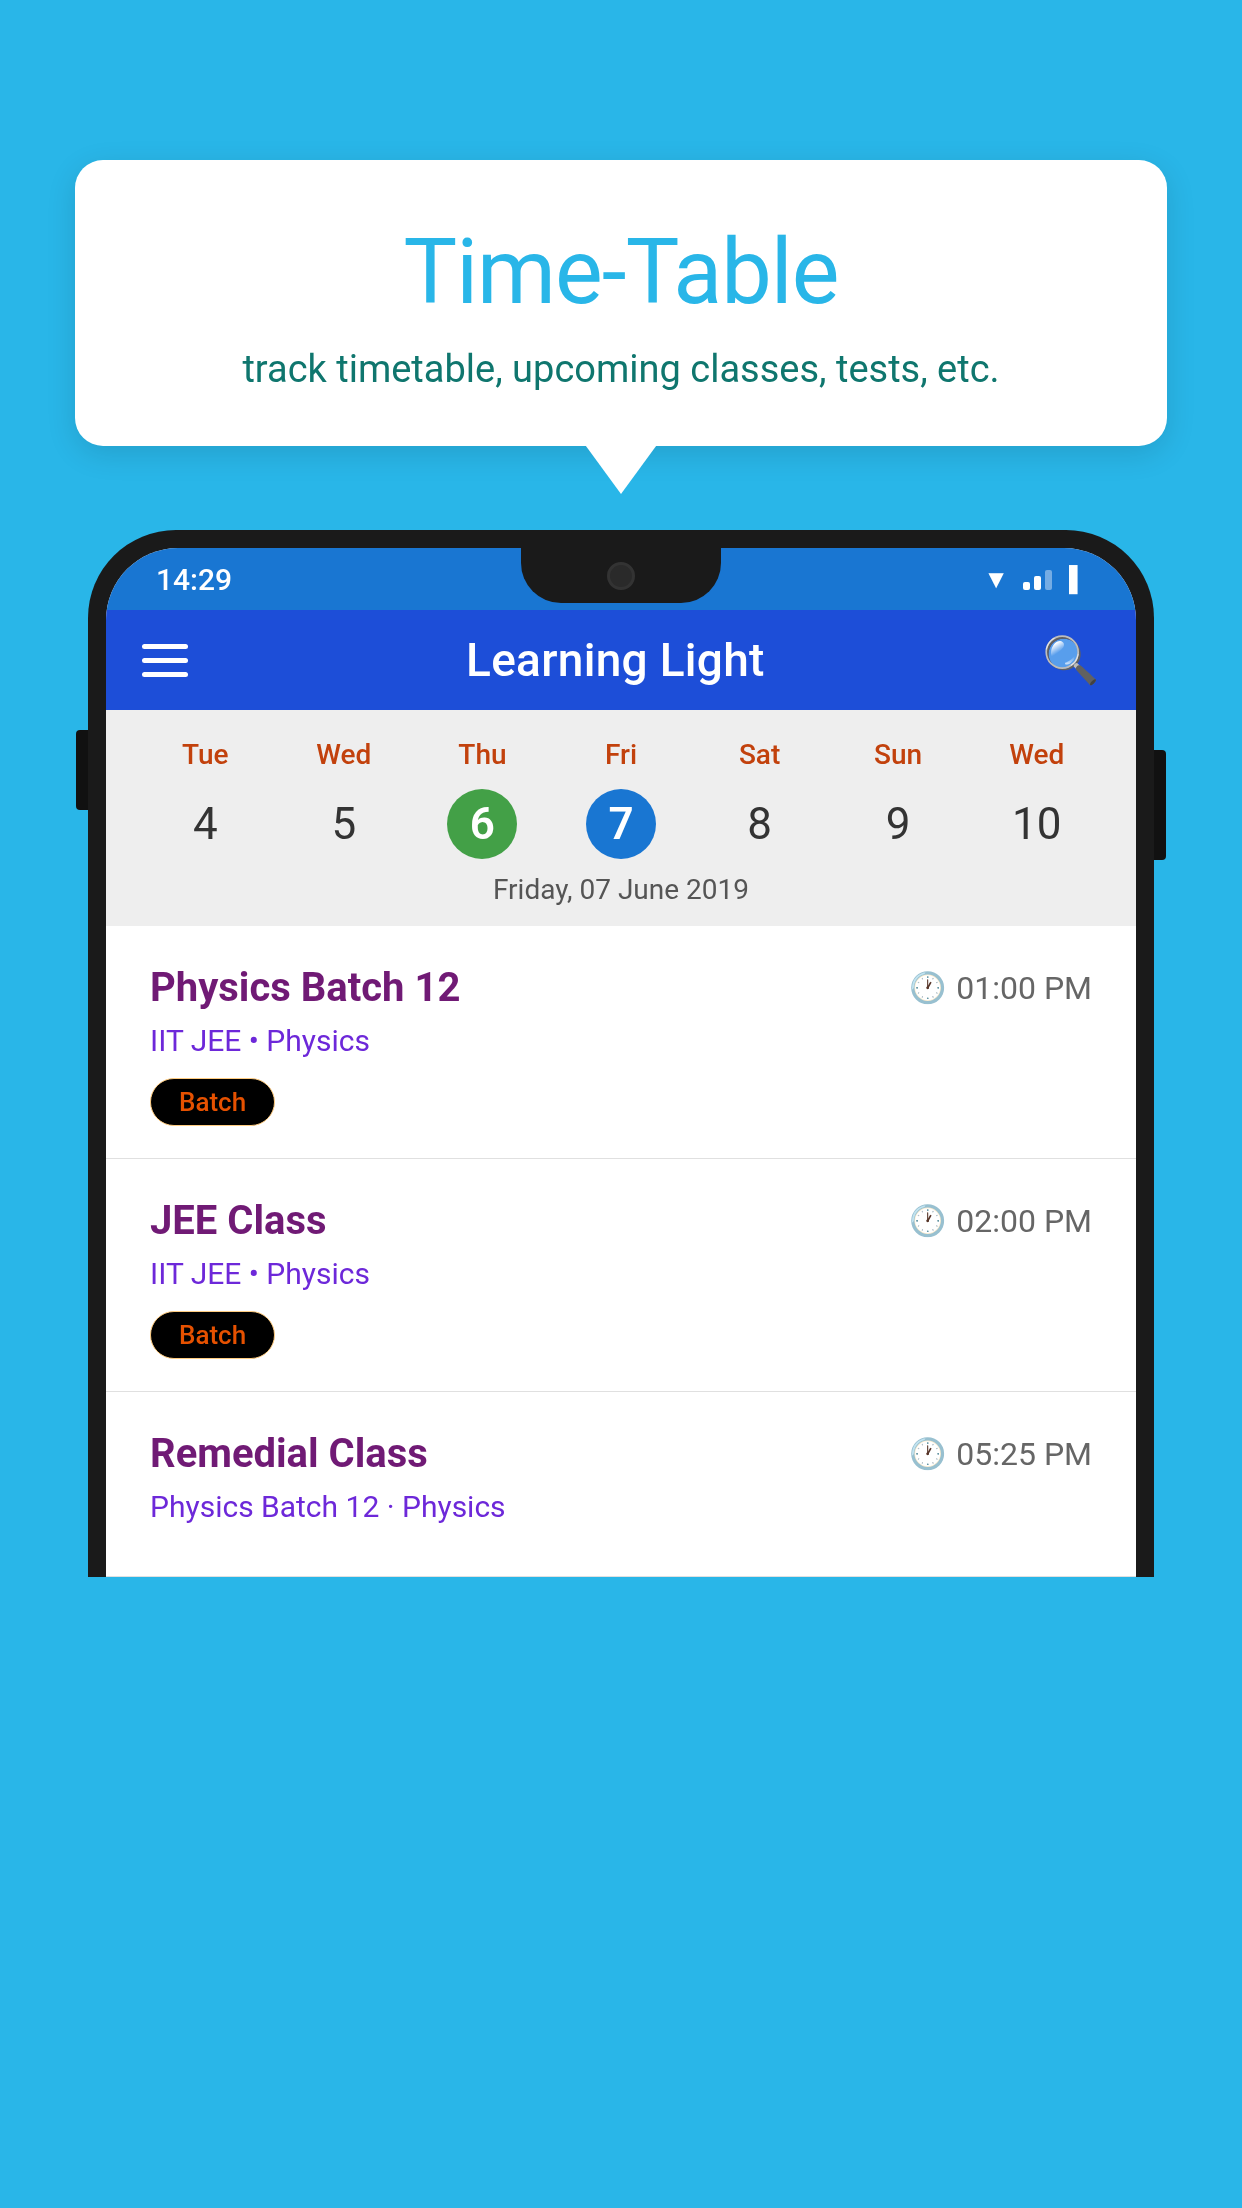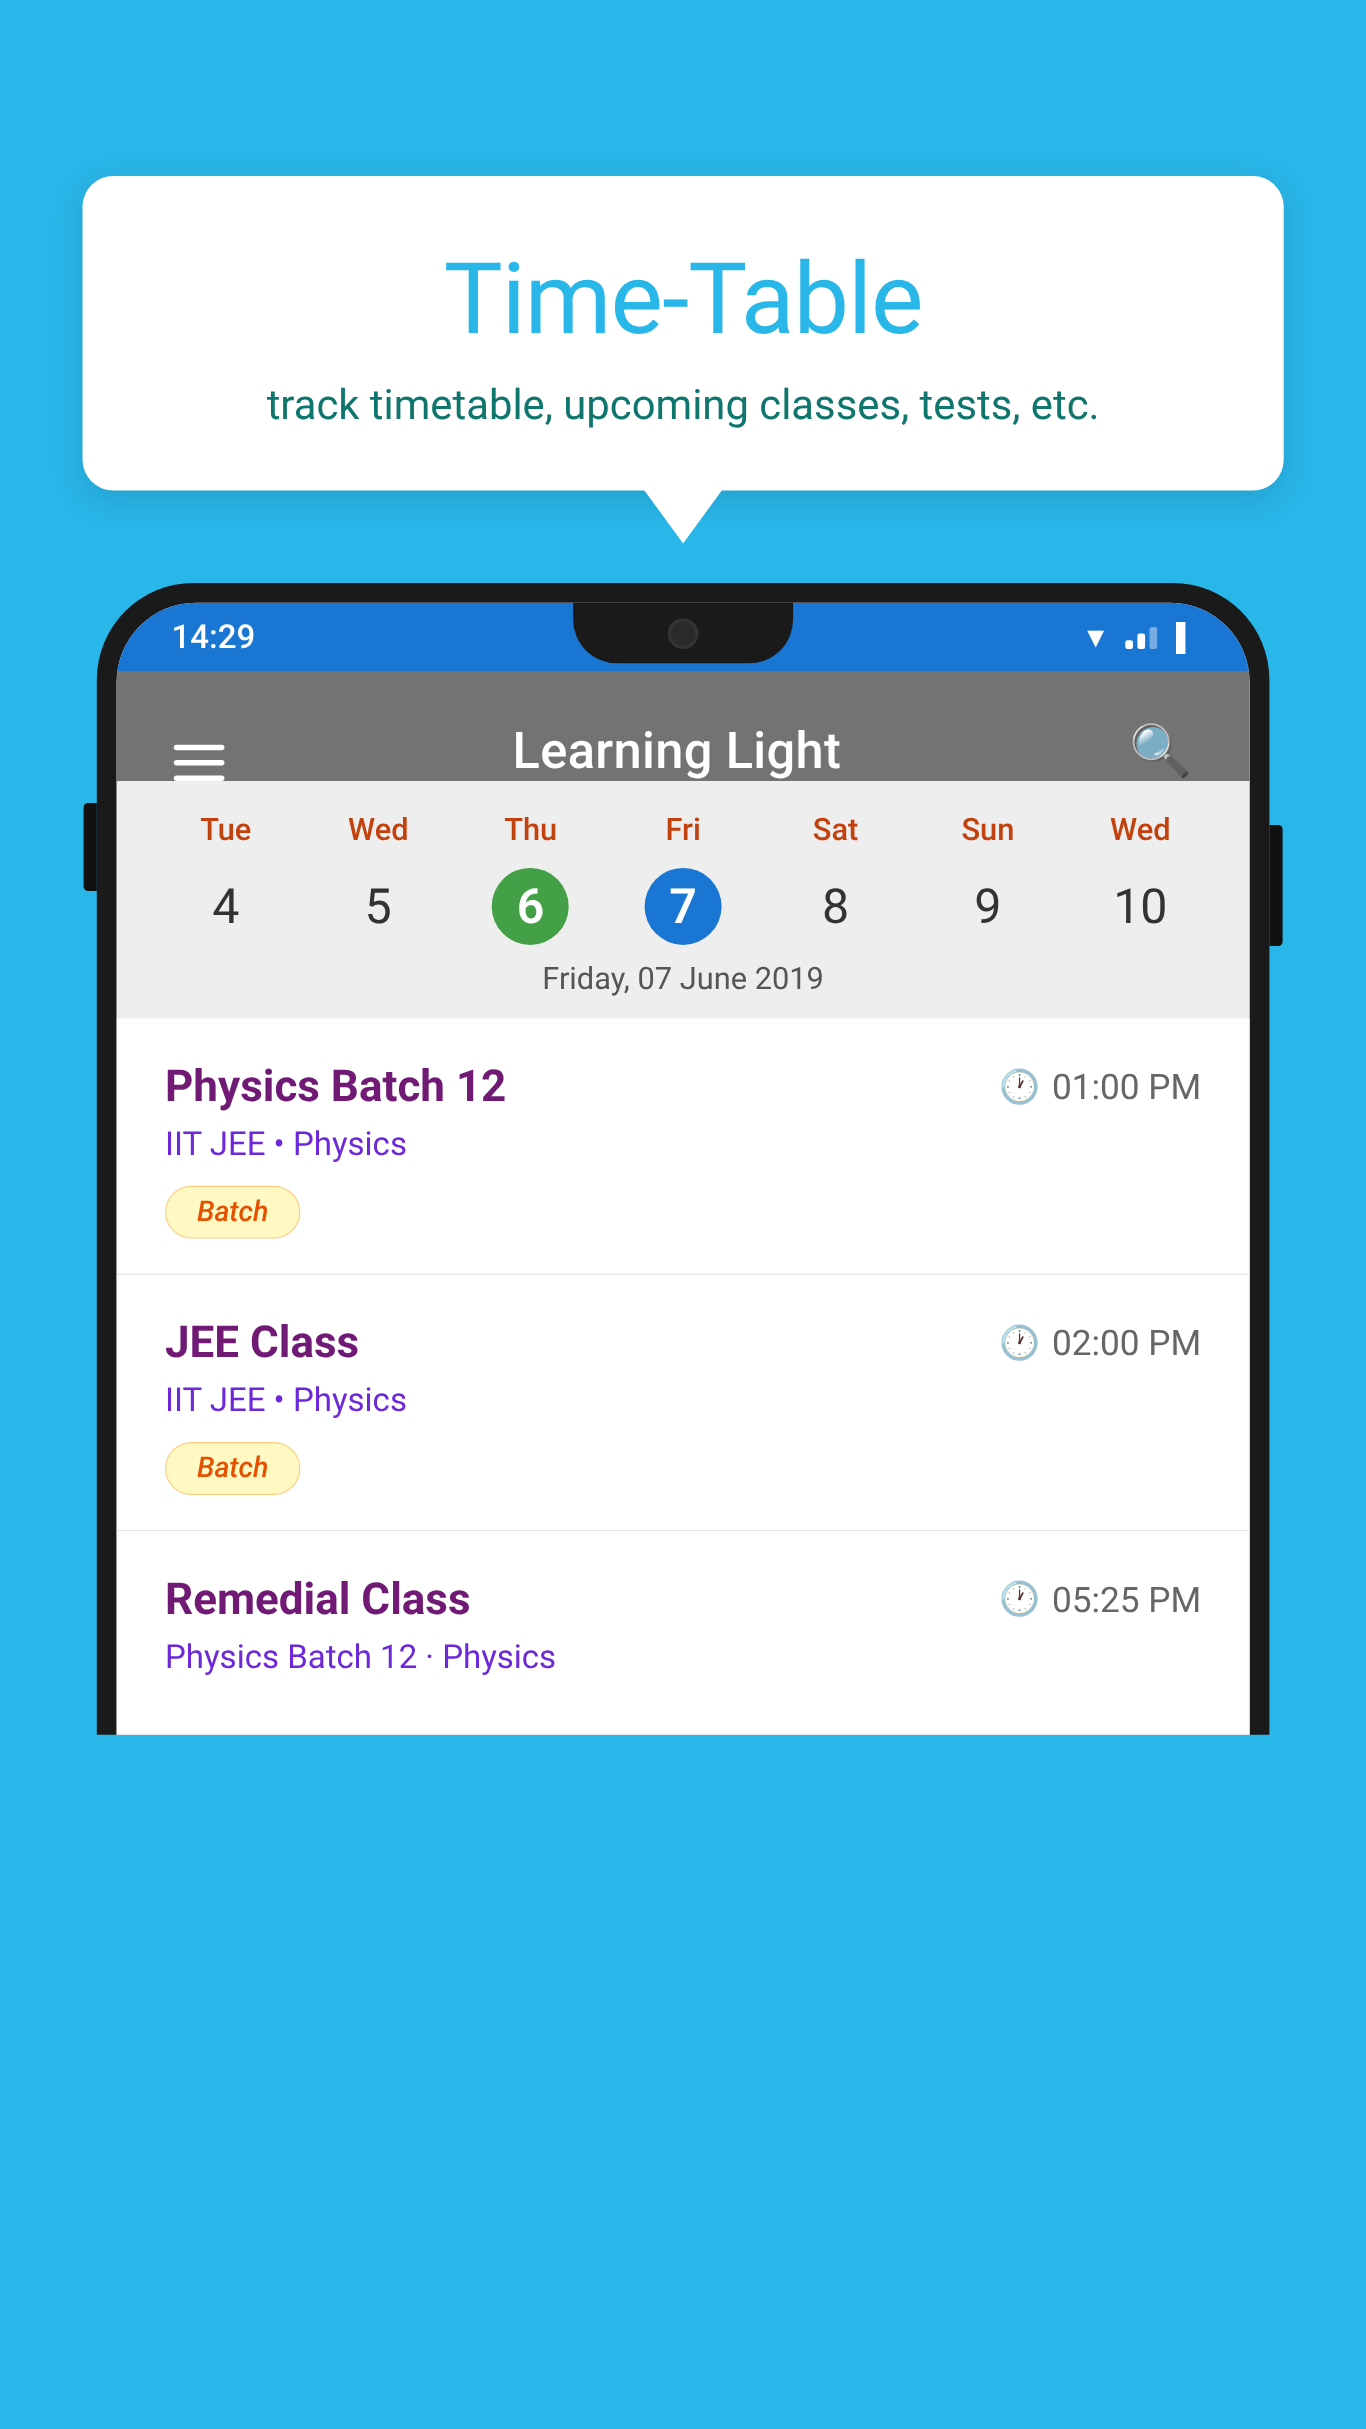--- a/index.html
+++ b/index.html
@@ -133,25 +133,25 @@
       width: 7px;
       border-radius: 2px;
     }
     .status-battery {
       color: white;
       font-size: 24px;
     }
 
     
     .app-bar {
-      background: #737373;
+      background: #1d4ed8;
       height: 100px;
       display: flex;
-      align-items: flex-end;
-      padding: 0 52px;
+      align-items: center;
+      padding: 0 36px;
       justify-content: space-between;
     }
     .hamburger-icon {
       display: flex;
       flex-direction: column;
       gap: 9px;
       cursor: pointer;
     }
     .hamburger-icon span {
       display: block;
@@ -253,28 +253,27 @@
     .clock-icon {
       font-size: 30px;
     }
     .schedule-item-subtitle {
       font-size: 30px;
       color: #6d28d9;
       margin-bottom: 20px;
     }
     .batch-badge {
       display: inline-block;
-      background: #fef9c3;
+      background: #000000;
       border: 1.5px solid #ffcc80;
       color: #e65100;
       font-size: 26px;
       font-weight: 500;
       padding: 8px 28px;
       border-radius: 28px;
-      font-style: italic;
     }
 
     
     .phone-side-btn-vol {
       position: absolute;
       left: -12px;
       top: 200px;
       width: 12px;
       height: 80px;
       background: #111;

